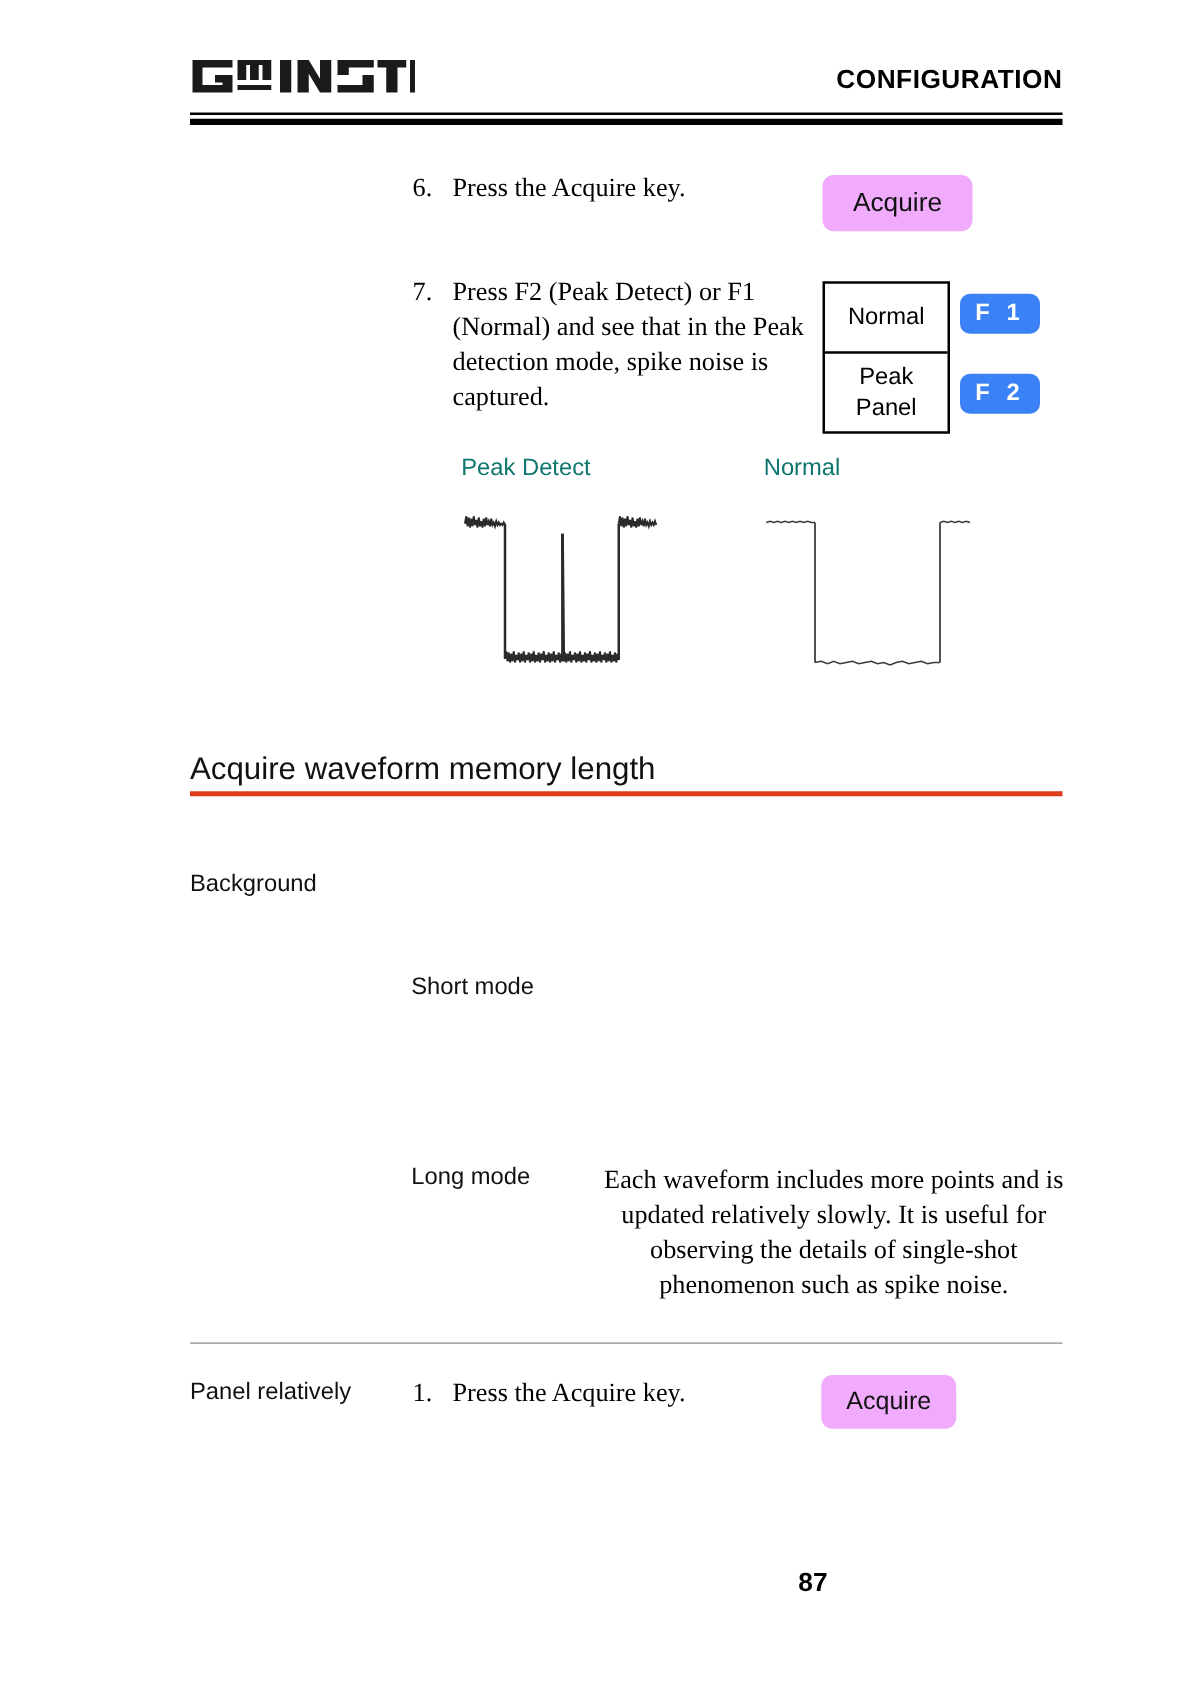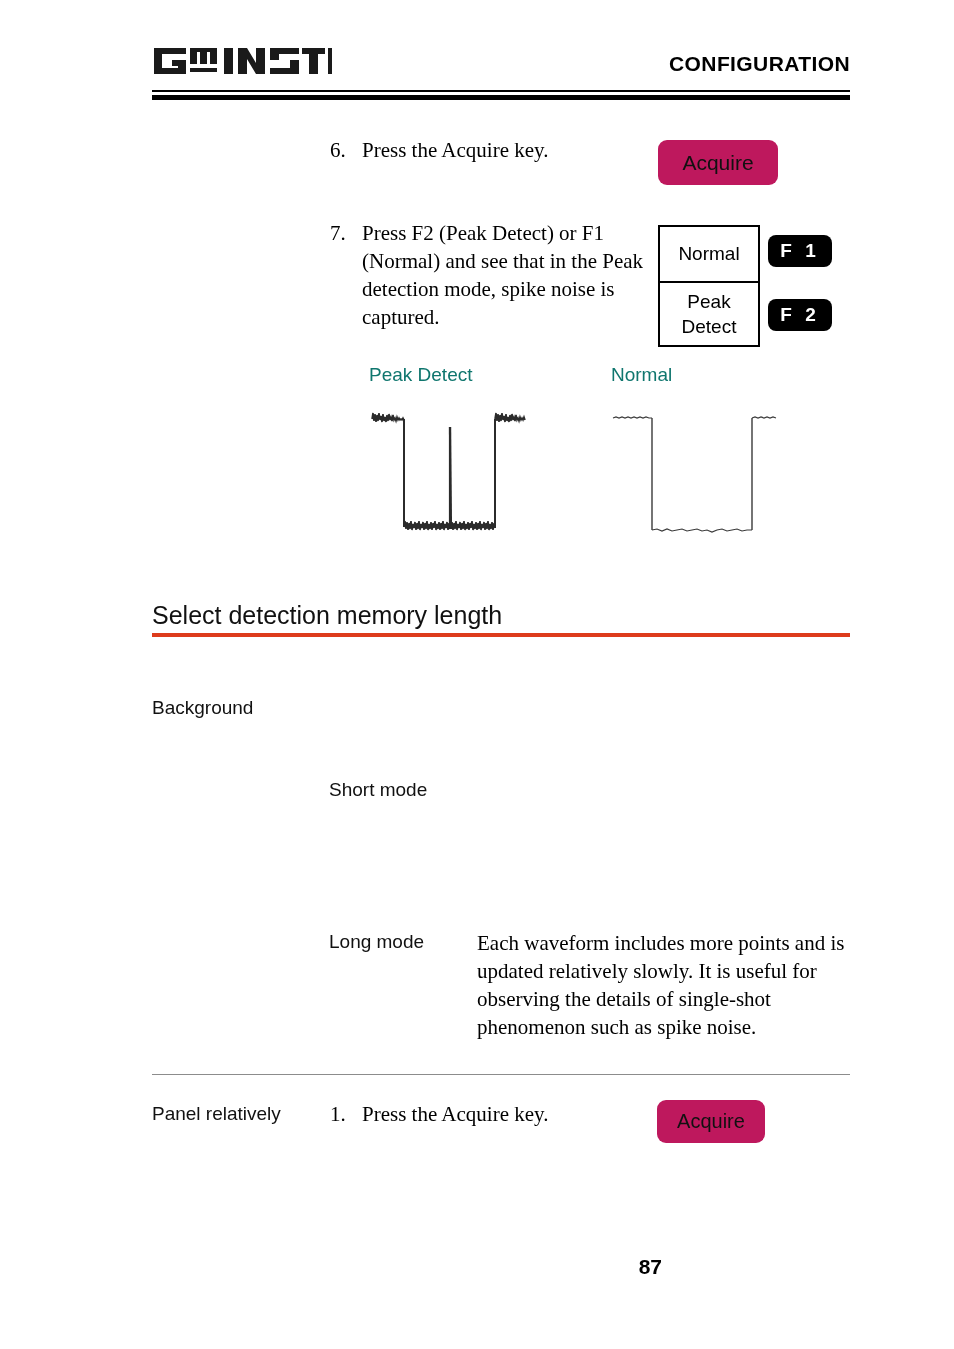--- a/index.html
+++ b/index.html
@@ -89,35 +89,35 @@
     top: 0;
     width: 300px;
   }
 
   #step6 { left: 330px; top: 136px; width: 330px; }
   #step7 { left: 330px; top: 219px; width: 330px; }
 
   
   .key-btn {
     position: absolute;
-    background: #be185d;
+    background: #f0abfc;
     border-radius: 9px;
     font-family: "Liberation Sans", sans-serif;
     font-size: 21px;
     color: #111;
     display: flex;
     align-items: center;
     justify-content: center;
   }
   #acquire-key-1 { left: 658px; top: 140px; width: 120px; height: 45px; }
   #acquire-key-2 { left: 657px; top: 1100px; width: 108px; height: 43px; font-size: 20px; }
 
   .fkey {
     position: absolute;
-    background: #000000;
+    background: #3b82f6;
     border-radius: 8px;
     font-family: "Liberation Sans", sans-serif;
     font-size: 19px;
     font-weight: bold;
     color: #ffffff;
     display: flex;
     align-items: center;
     justify-content: center;
     letter-spacing: 4px;
   }
@@ -206,21 +206,21 @@
     color: #000;
   }
 
   #label-background { left: 152px; top: 682px; margin-top: 15px; }
   #body-background  { left: 329px; top: 680px; width: 520px; }
 
   #label-short { left: 329px; top: 779px; }
   #body-short  { left: 477px; top: 777px; width: 380px; }
 
   #label-long { left: 329px; top: 931px; }
-  #body-long  { left: 477px; top: 929px; width: 380px; }
+  #body-long  { left: 477px; top: 929px; width: 380px; text-align: center; }
 
   .section-divider {
     position: absolute;
     left: 152px;
     top: 1074px;
     width: 698px;
     height: 1px;
     background: #8c8c8c;
   }
 
@@ -278,21 +278,21 @@
     <div class="step-num">7.</div>
     <div class="step-text">Press F2 (Peak Detect) or F1 (Normal) and see that in the Peak detection mode, spike noise is captured.</div>
   </div>
 
   <div class="softkey-box">
     <div class="softkey-cell" id="softkey-normal">
       <span>Normal</span>
     </div>
     <div class="softkey-cell" id="softkey-peak">
       <span>Peak</span>
-      <span>Detect</span>
+      <span>Panel</span>
     </div>
   </div>
 
   <div class="fkey" id="fkey-1">F 1</div>
   <div class="fkey" id="fkey-2">F 2</div>
 
   <div class="wave-label" id="wave-label-peak">Peak Detect</div>
   <div class="wave-label" id="wave-label-normal">Normal</div>
 
   <div class="wave-fig" id="wave-fig-peak">
@@ -327,21 +327,21 @@
 
         <path d="M47 125 L52 124 L57 126 L62 124 L67 126 L72 125 L77 124 L82 126 L87 125 L92 124 L97 126 L102 125 L107 127 L112 125 L117 124 L122 126 L127 125 L132 124 L137 126 L142 125 L147 125"></path>
 
         <path d="M147 125 L147 13" stroke-width="1.4"></path>
 
         <path d="M147 13 L150 12 L153 13 L156 12 L159 13 L162 12 L165 13 L168 12 L171 13"></path>
       </g>
     </svg>
   </div>
 
-  <div class="section-heading">Select detection memory length</div>
+  <div class="section-heading">Acquire waveform memory length</div>
   <div class="section-rule"></div>
 
   <div class="row-label" id="label-background">Background</div>
 
   <div class="row-label" id="label-short">Short mode</div>
 
   <div class="row-label" id="label-long">Long mode</div>
   <div class="row-body" id="body-long">Each waveform includes more points and is updated relatively slowly. It is useful for observing the details of single-shot phenomenon such as spike noise.</div>
 
   <div class="section-divider"></div>

